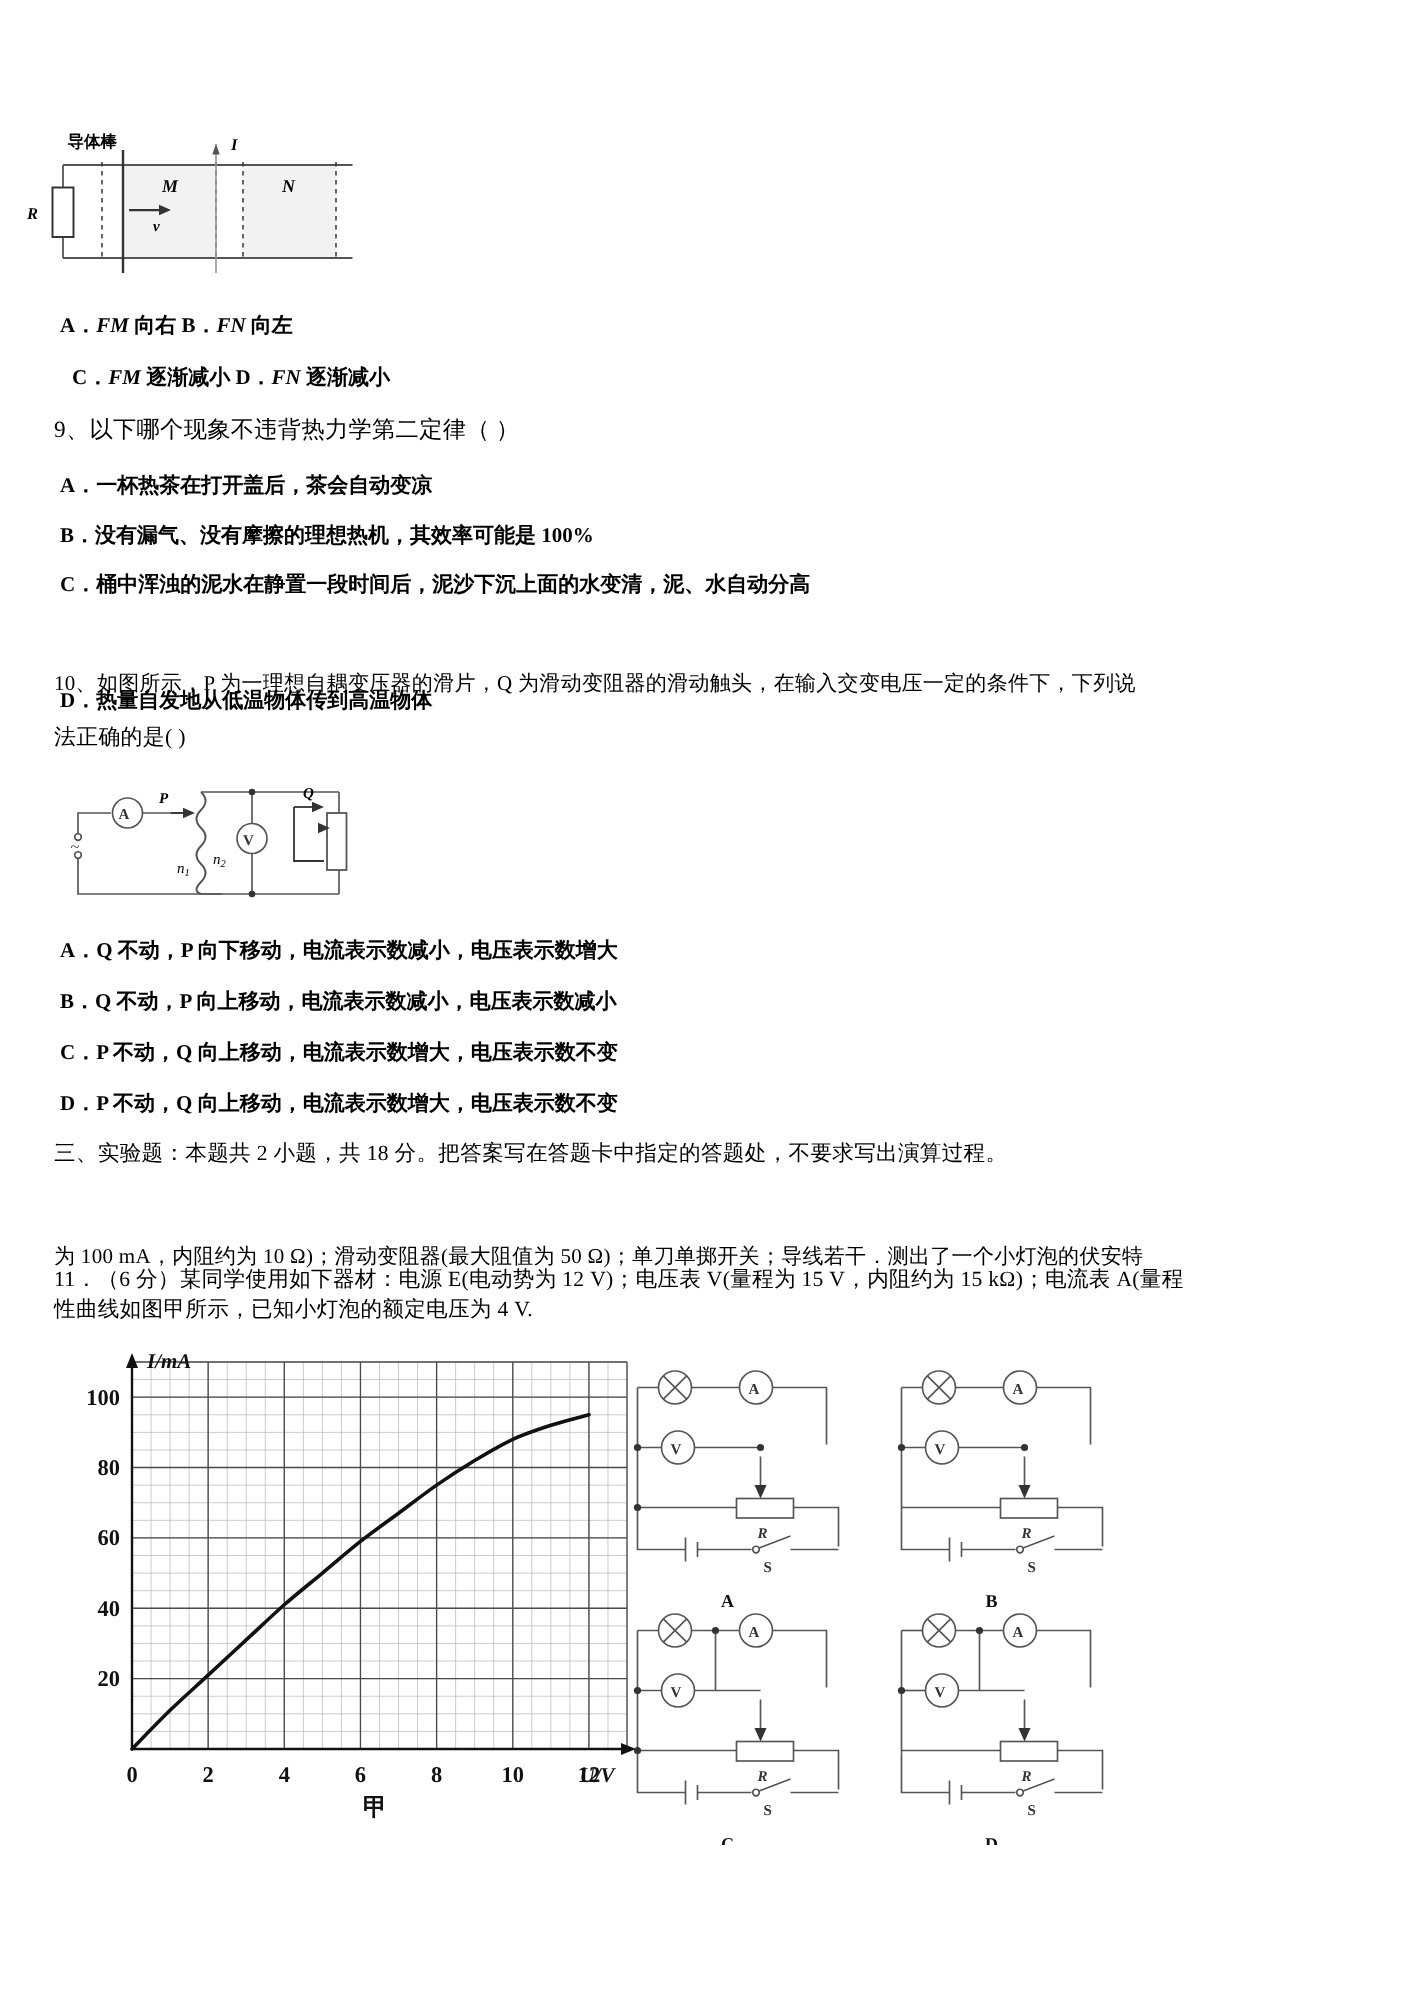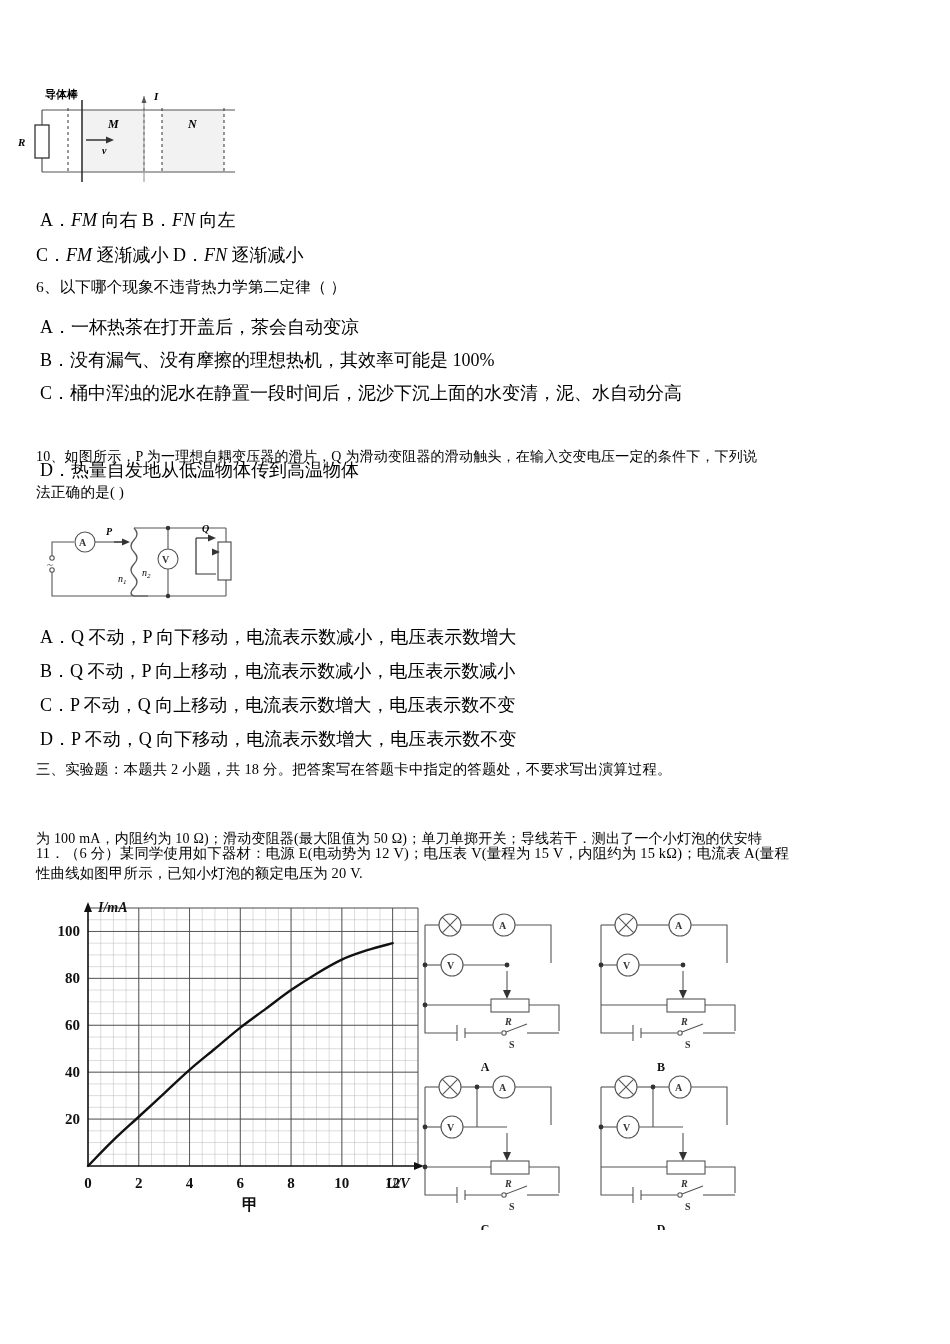--- a/index.html
+++ b/index.html
@@ -33,22 +33,22 @@
   .qline {
     font-size: 15.5px;
     line-height: 1.0;
     margin: 0 0 0 0;
     font-weight: bold;
     white-space: nowrap;
     letter-spacing: 0.2px;
   }
   .qline.normal { font-weight: normal; }
   .opt {
-    font-size: 18px;
-    font-weight: normal;
+    font-size: 14px;
+    font-weight: bold;
     white-space: nowrap;
   }
   .ital { font-style: italic; }
 
   
   .fig1 { position: absolute; left: 10px; top: 78px; width: 260px; height: 115px; }
 
   
   .fig2 { position: absolute; left: 30px; top: 516px; width: 220px; height: 92px; }
 
@@ -102,44 +102,44 @@
       <text x="144" y="22" font-size="11" font-style="italic" font-weight="bold">I</text>
     </svg>
   </div>
 
   <div class="content">
 
     <div class="opt" style="position:absolute; left:4px; top:208px;">
       <span>A．</span><span class="ital">FM</span><span> 向右   </span><span>B．</span><span class="ital">FN</span><span> 向左</span>
     </div>
 
-    <div class="opt" style="position:absolute; left:0; top:243px;">
+    <div class="opt" style="position:absolute; left:12px; top:243px;">
       <span>C．</span><span class="ital">FM</span><span> 逐渐减小   </span><span>D．</span><span class="ital">FN</span><span> 逐渐减小</span>
     </div>
 
-    <div class="qline normal" style="position:absolute; left:0px; top:279px; font-size:15.5px;">6、以下哪个现象不违背热力学第二定律（      ）</div>
+    <div class="qline normal" style="position:absolute; left:0px; top:279px; font-size:15.5px;">9、以下哪个现象不违背热力学第二定律（      ）</div>
 
     <div class="opt" style="position:absolute; left:4px; top:315px;text-align:center;">A．一杯热茶在打开盖后，茶会自动变凉</div>
     <div class="opt" style="position:absolute; left:4px; top:348px;">B．没有漏气、没有摩擦的理想热机，其效率可能是 100%</div>
     <div class="opt" style="position:absolute; left:4px; top:381px;">C．桶中浑浊的泥水在静置一段时间后，泥沙下沉上面的水变清，泥、水自动分高</div>
     <div class="opt" style="position:absolute; left:4px; top:414px;margin-top:44px;">D．热量自发地从低温物体传到高温物体</div>
 
     <div class="qline normal" style="position:absolute; left:0px; top:450px; font-size:14px;">10、如图所示，P 为一理想自耦变压器的滑片，Q 为滑动变阻器的滑动触头，在输入交变电压一定的条件下，下列说</div>
     <div class="qline normal" style="position:absolute; left:0px; top:485px; font-size:14.6px;">法正确的是(      )</div>
 
     <div class="opt" style="position:absolute; left:4px; top:625px;">A．Q 不动，P 向下移动，电流表示数减小，电压表示数增大</div>
     <div class="opt" style="position:absolute; left:4px; top:659px;">B．Q 不动，P 向上移动，电流表示数减小，电压表示数减小</div>
     <div class="opt" style="position:absolute; left:4px; top:693px;">C．P 不动，Q 向上移动，电流表示数增大，电压表示数不变</div>
-    <div class="opt" style="position:absolute; left:4px; top:727px;">D．P 不动，Q 向下移动，电流表示数增大，电压表示数不变</div>
+    <div class="opt" style="position:absolute; left:4px; top:727px;">D．P 不动，Q 向上移动，电流表示数增大，电压表示数不变</div>
 
     <div class="qline normal" style="position:absolute; left:0px; top:762px; font-size:14.4px;">三、实验题：本题共 2 小题，共 18 分。把答案写在答题卡中指定的答题处，不要求写出演算过程。</div>
 
     <div class="qline normal" style="position:absolute; left:0px; top:798px; font-size:14.4px;margin-top:48px;">11．（6 分）某同学使用如下器材：电源 E(电动势为 12 V)；电压表 V(量程为 15 V，内阻约为 15 kΩ)；电流表 A(量程</div>
     <div class="qline normal" style="position:absolute; left:0px; top:832px; font-size:14px;">为 100 mA，内阻约为 10 Ω)；滑动变阻器(最大阻值为 50 Ω)；单刀单掷开关；导线若干．测出了一个小灯泡的伏安特</div>
-    <div class="qline normal" style="position:absolute; left:0px; top:866px; font-size:14.4px;">性曲线如图甲所示，已知小灯泡的额定电压为 20 V.</div>
+    <div class="qline normal" style="position:absolute; left:0px; top:866px; font-size:14.4px;">性曲线如图甲所示，已知小灯泡的额定电压为 4 V.</div>
 
   </div>
 
   <div class="fig2">
     <svg width="220" height="92" viewBox="0 0 220 92">
       <g stroke="#555" stroke-width="1.1" fill="none">
 
         <circle cx="22" cy="42" r="2.2" fill="#ffffff"></circle>
         <circle cx="22" cy="54" r="2.2" fill="#ffffff"></circle>
 

